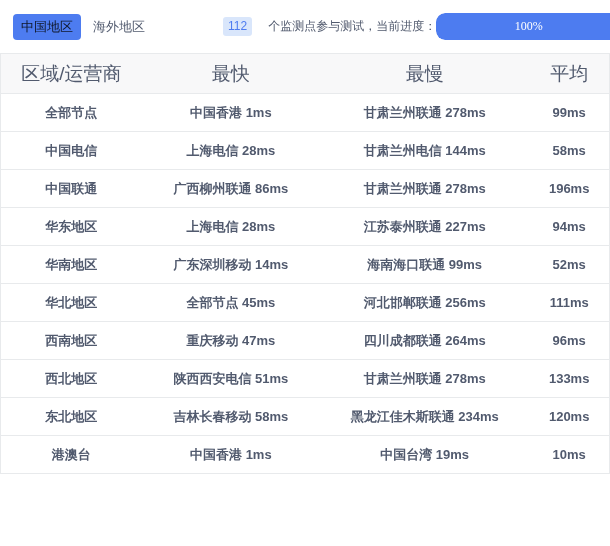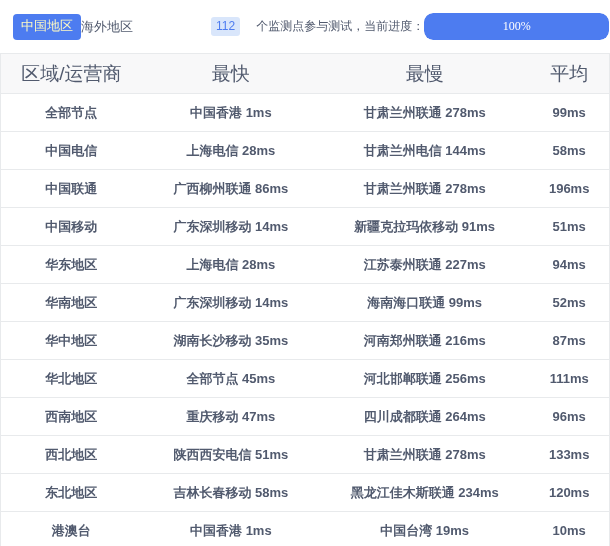--- a/index.html
+++ b/index.html
@@ -18,31 +18,32 @@
     height:53px;
     display:flex;
     align-items:center;
     padding:0 12px 0 13px;
     box-sizing:border-box;
     white-space:nowrap;
   }
   .tab-btn{
     flex:0 0 auto;
     background:var(--accent,#4d7cf0);
-    color:#fef9c3;
+    color:#0f172a;
     border:none;
     border-radius:4px;
     padding:5px 8px;
     font-size:13px;
-    font-family:Liberation Mono, monospace;
+    font-family:Liberation Serif, serif;
     line-height:16px;
     cursor:pointer;
   }
   .tab-plain{
     flex:0 0 auto;
+    margin-left:12px;
     color:var(--text,#515a6e);
     font-size:13px;
     line-height:26px;
     cursor:pointer;
   }
   .count-badge{
     flex:0 0 auto;
     margin-left:78px;
     background:var(--badge-bg,#d9e6fb);
     color:var(--accent,#4d7cf0);
@@ -145,44 +146,32 @@
           <td>甘肃兰州电信 144ms</td>
           <td>58ms</td>
         </tr>
         <tr>
           <td>中国联通</td>
           <td>广西柳州联通 86ms</td>
           <td>甘肃兰州联通 278ms</td>
           <td>196ms</td>
         </tr>
         <tr>
-          <td>中国移动</td>
-          <td>广东深圳移动 14ms</td>
-          <td>新疆克拉玛依移动 91ms</td>
-          <td>51ms</td>
-        </tr>
-        <tr>
           <td>华东地区</td>
           <td>上海电信 28ms</td>
           <td>江苏泰州联通 227ms</td>
           <td>94ms</td>
         </tr>
         <tr>
           <td>华南地区</td>
           <td>广东深圳移动 14ms</td>
           <td>海南海口联通 99ms</td>
           <td>52ms</td>
         </tr>
         <tr>
-          <td>华中地区</td>
-          <td>湖南长沙移动 35ms</td>
-          <td>河南郑州联通 216ms</td>
-          <td>87ms</td>
-        </tr>
-        <tr>
           <td>华北地区</td>
           <td>全部节点 45ms</td>
           <td>河北邯郸联通 256ms</td>
           <td>111ms</td>
         </tr>
         <tr>
           <td>西南地区</td>
           <td>重庆移动 47ms</td>
           <td>四川成都联通 264ms</td>
           <td>96ms</td>

